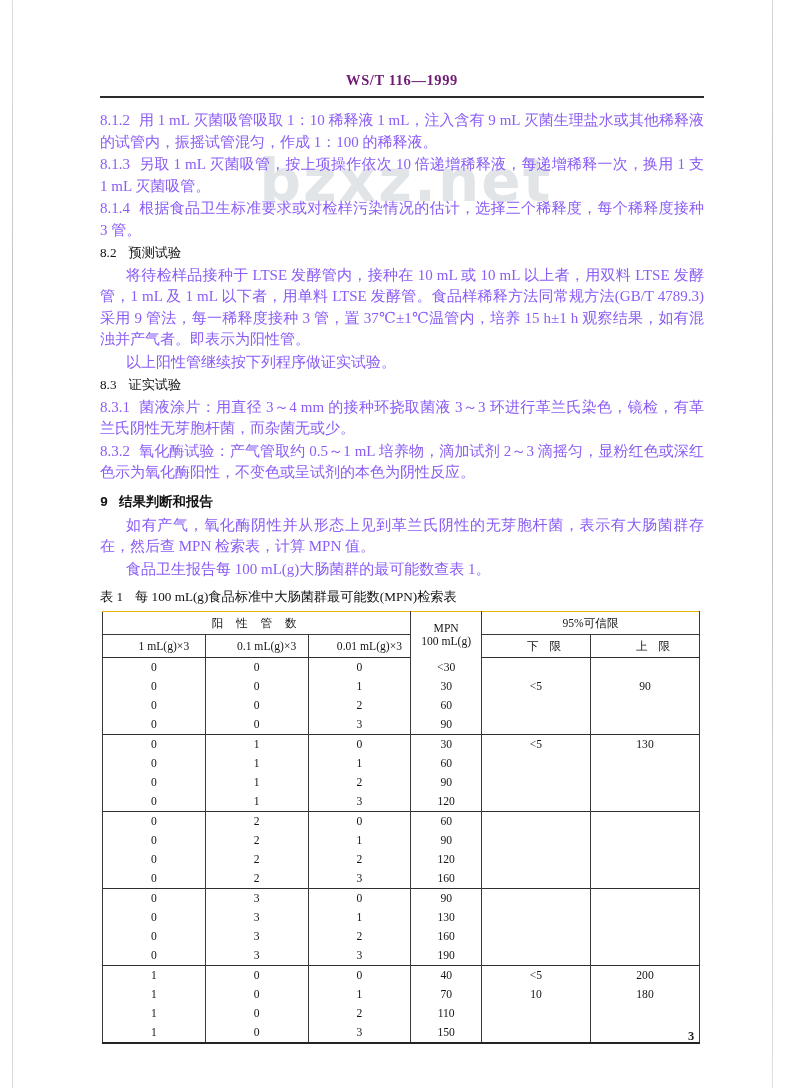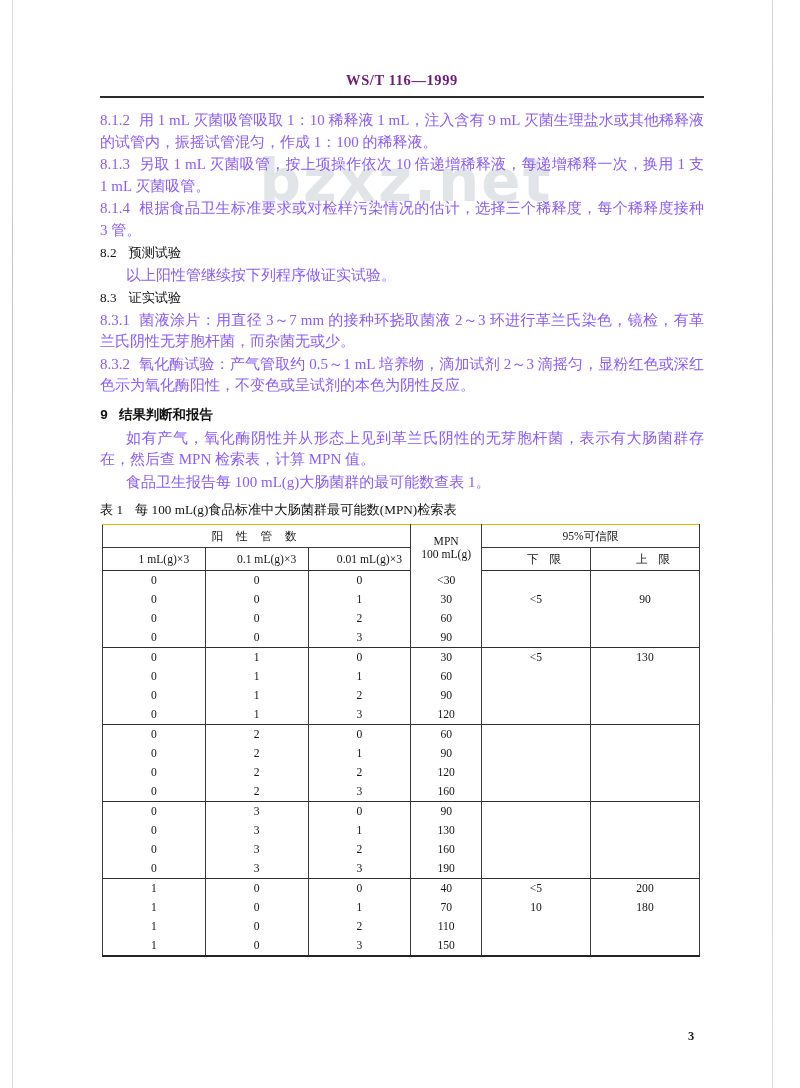--- a/index.html
+++ b/index.html
@@ -183,29 +183,30 @@
       </p>
 
       <p class="para">
         <span class="num">8.1.4</span><span>根据食品卫生标准要求或对检样污染情况的估计，选择三个稀释度，每个稀释度接种 3 管。</span>
       </p>
 
       <p class="sec-sub">
         <span class="num">8.2</span><span>预测试验</span>
       </p>
 
+      <p class="para indent">将待检样品接种于 LTSE 发酵管内，接种在 10 mL 或 10 mL 以上者，用双料 LTSE 发酵管，1 mL 及 1 mL 以下者，用单料 LTSE 发酵管。食品样稀释方法同常规方法(GB/T 4789.3)采用 9 管法，每一稀释度接种 3 管，置 37℃±1℃温管内，培养 15 h±1 h 观察结果，如有混浊并产气者。即表示为阳性管。</p>
 
       <p class="para indent">以上阳性管继续按下列程序做证实试验。</p>
 
       <p class="sec-sub">
         <span class="num">8.3</span><span>证实试验</span>
       </p>
 
       <p class="para">
-        <span class="num">8.3.1</span><span>菌液涂片：用直径 3～7 mm 的接种环挠取菌液 2～3 环进行革兰氏染色，镜检，有革兰氏阴性无芽胞杆菌，而杂菌无或少。</span>
+        <span class="num">8.3.1</span><span>菌液涂片：用直径 3～4 mm 的接种环挠取菌液 3～3 环进行革兰氏染色，镜检，有革兰氏阴性无芽胞杆菌，而杂菌无或少。</span>
       </p>
 
       <p class="para">
         <span class="num">8.3.2</span><span>氧化酶试验：产气管取约 0.5～1 mL 培养物，滴加试剂 2～3 滴摇匀，显粉红色或深红色示为氧化酶阳性，不变色或呈试剂的本色为阴性反应。</span>
       </p>
 
       <p class="sec-head sp-above">
         <span class="num">9</span><span>结果判断和报告</span>
       </p>
 

